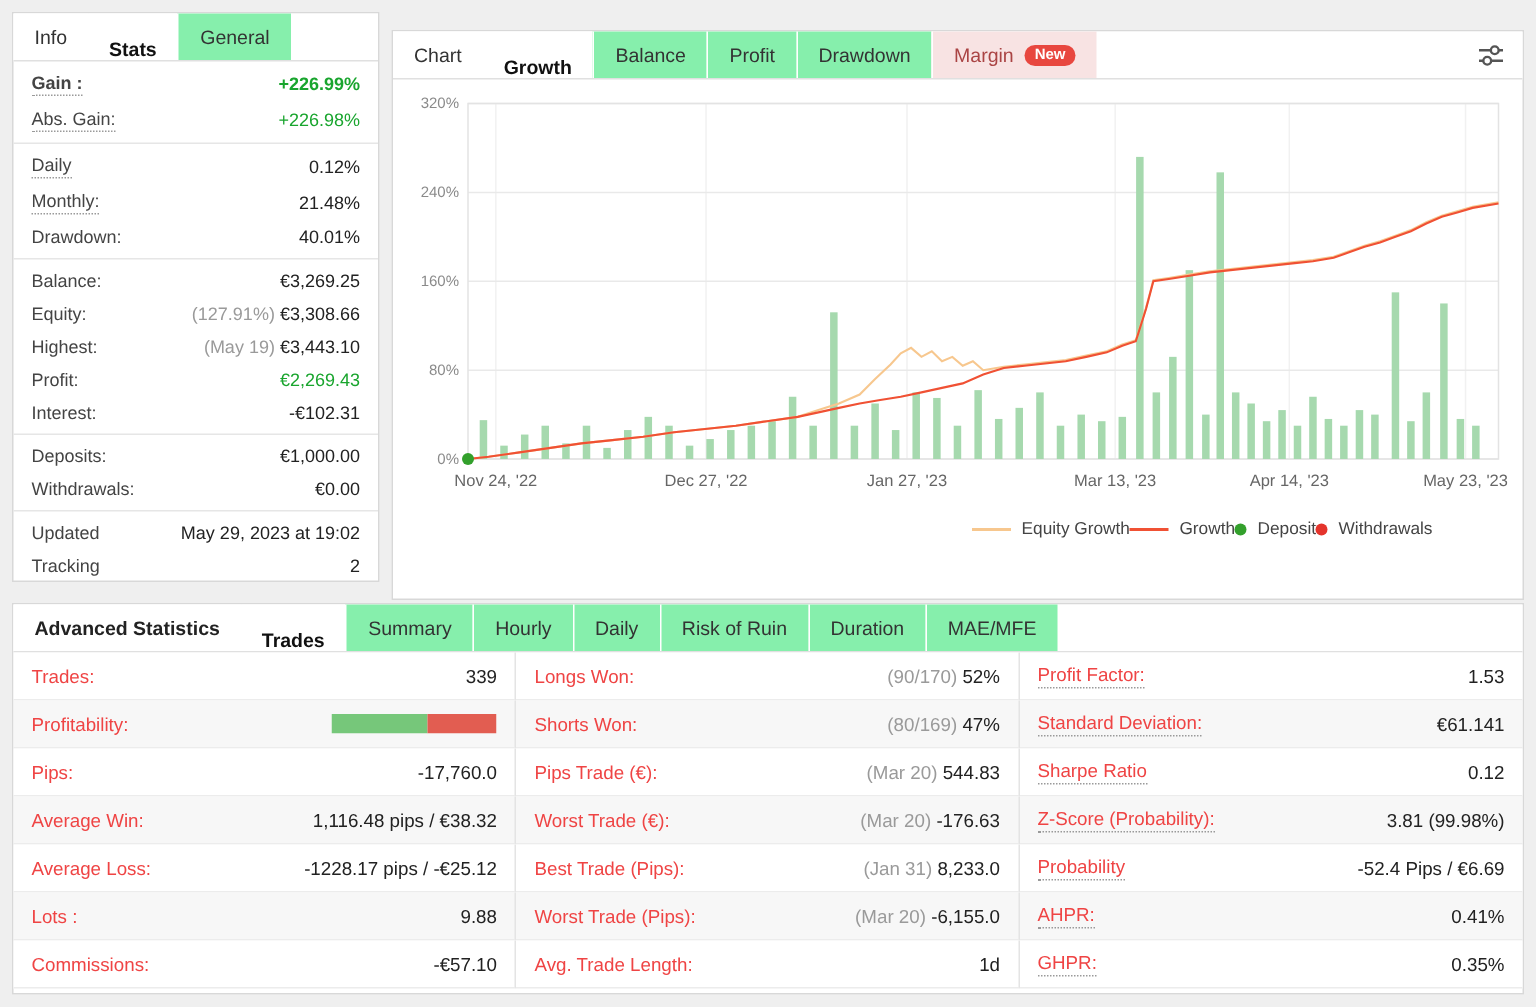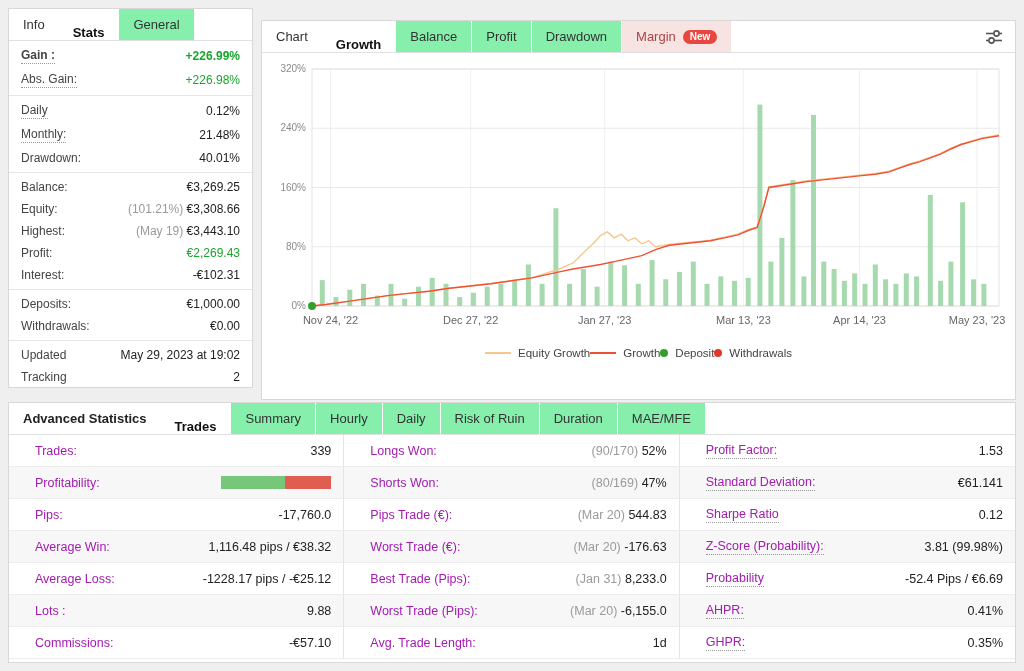--- a/index.html
+++ b/index.html
@@ -37,34 +37,34 @@
   .dashed { border-bottom:1px dotted #9a9a9a; padding-bottom:1px; }
   .bold { font-weight:bold; }
   .green { color:#19a52e; }
   .muted { color:#9a9a9a; }
 
   
   .chart-area { padding:8px 10px 0 10px; }
   #chart-svg { display:block; }
   .ylabel { font-size:10px; fill:#8a8a8a; }
   .xlabel { font-size:11px; fill:#666; }
-  .chart-legend { display:flex; justify-content:center; align-items:center;
+  .chart-legend { display:flex; justify-content:flex-end; align-items:center;
                   padding:14px 50px 0 50px; font-size:11.5px; color:#444; }
   .legend-item { display:flex; align-items:center; gap:7px; }
   .leg-line { display:inline-block; width:26px; height:2px; }
   .leg-dot { display:inline-block; width:8px; height:8px; border-radius:50%; }
 
   
   #stats-table { display:grid; grid-template-columns:1fr 1fr 1fr; }
   .cell { display:flex; justify-content:space-between; align-items:center;
           padding:0 12px; height:32px; font-size:12.5px; border-bottom:1px solid #ececec;
           background:#fff; }
   .cell.alt { background:#f7f7f7; }
   .cell.bR { border-right:1px solid #e4e4e4; }
-  .cell-label { color:#a21caf;margin-left:14px; }
+  .cell-label { color:#ef4444; }
   .cell-value { color:#222; text-align:center; }
   .pbar { display:flex; width:110px; height:13px; overflow:hidden; }
   .pb-green { height:100%; }
   .pb-red { height:100%; }
 </style>
 </head>
 <body>
 
 <div class="page">
 
@@ -105,21 +105,21 @@
             <span class="stat-value"><span>40.01%</span></span>
           </div>
         </div>
         <div class="stat-group">
           <div class="stat-row">
             <span class="stat-label">Balance:</span>
             <span class="stat-value"><span>€3,269.25</span></span>
           </div>
           <div class="stat-row">
             <span class="stat-label">Equity:</span>
-            <span class="stat-value"><span class="muted">(101.21%)</span> <span>€3,308.66</span></span>
+            <span class="stat-value"><span class="muted">(127.91%)</span> <span>€3,308.66</span></span>
           </div>
           <div class="stat-row">
             <span class="stat-label">Highest:</span>
             <span class="stat-value"><span class="muted">(May 19)</span> <span>€3,443.10</span></span>
           </div>
           <div class="stat-row">
             <span class="stat-label">Profit:</span>
             <span class="stat-value green"><span>€2,269.43</span></span>
           </div>
           <div class="stat-row">

